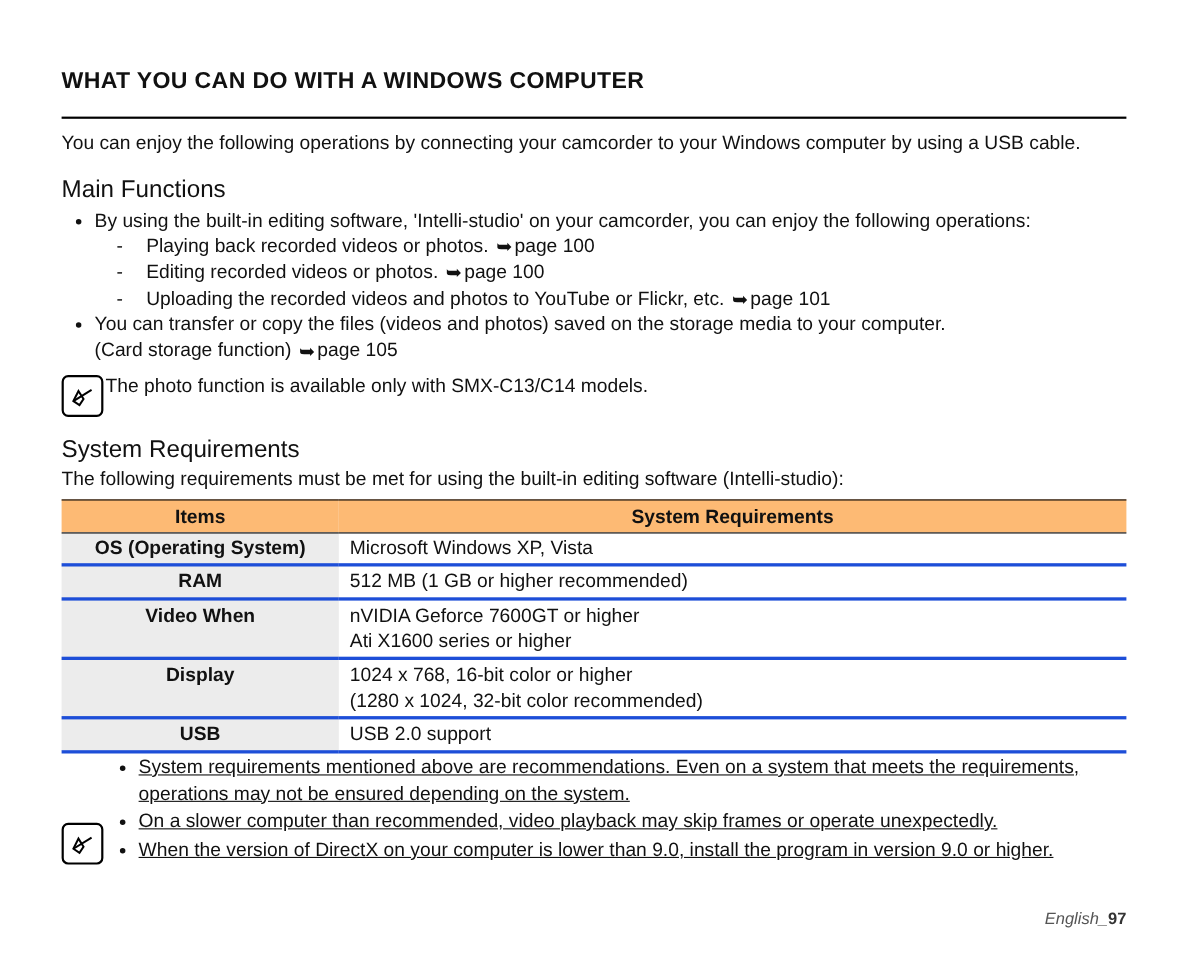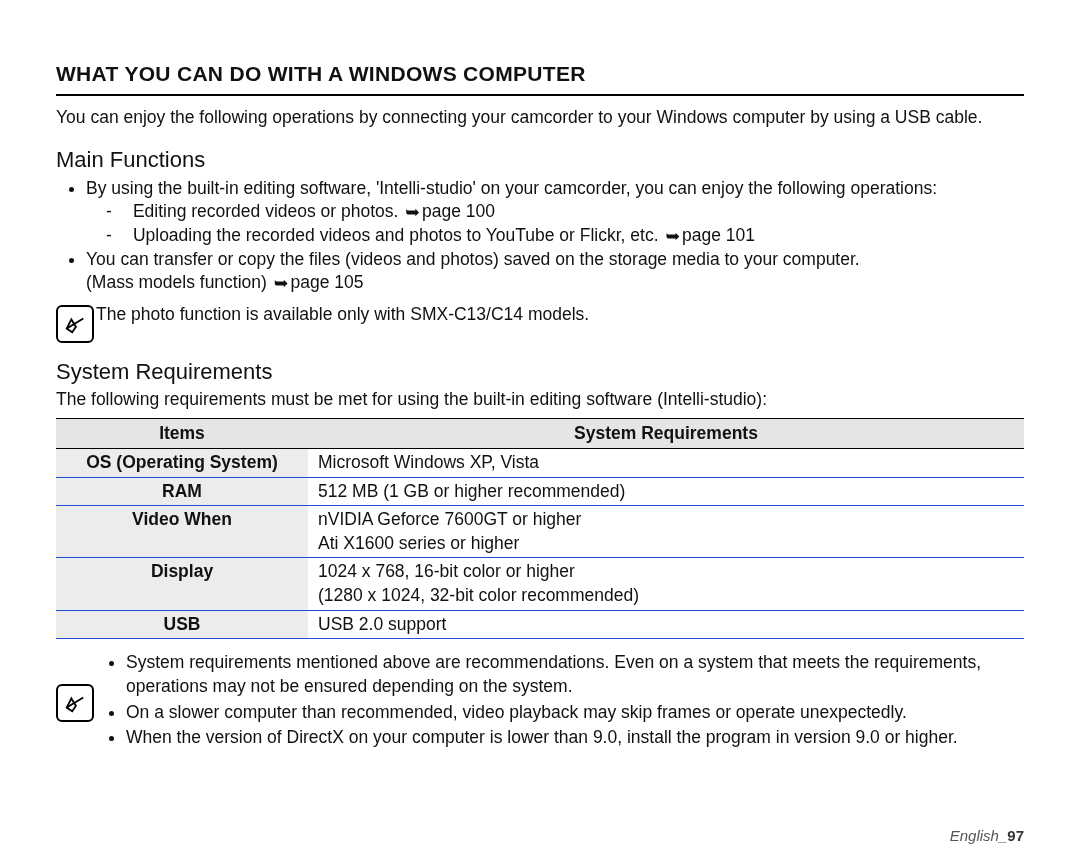--- a/index.html
+++ b/index.html
@@ -14,21 +14,21 @@
     height: 868px;
     box-sizing: border-box;
     padding: 62px 56px 30px 56px;
     position: relative;
   }
   h1.page-title {
     font-size: 21px;
     font-weight: bold;
     letter-spacing: 0.3px;
     margin: 0 0 6px 0;
-    padding-bottom: 8px;
+    padding-bottom: 20px;
     border-bottom: 2px solid #000;
     display: block;
   }
   .intro {
     font-size: 17.5px;
     margin: 10px 0 18px 0;
     line-height: 1.3;
   }
   h2.section {
     font-size: 22px;
@@ -90,44 +90,45 @@
     font-size: 17.5px;
     margin: 2px 0 8px 0;
   }
   table.req {
     border-collapse: collapse;
     width: 100%;
     margin-top: 6px;
     font-size: 17.5px;
   }
   table.req th {
-    background: #e5e5e5;
+    background: #fdba74;
     font-weight: bold;
     padding: 4px 10px;
     border-top: 1px solid #000;
     border-bottom: 1px solid #000;
     text-align: center;
   }
   table.req td {
     padding: 2px 10px 2px 10px;
-    border-bottom: 1px solid #1d4ed8;
+    border-bottom: 3px solid #1d4ed8;
     vertical-align: top;
     line-height: 1.35;
   }
   table.req td.item {
     background: #ececec;
     font-weight: bold;
     width: 232px;
     text-align: center;
   }
   .footer-notes {
     display: flex;
-    align-items: center;
+    align-items: flex-end;
     gap: 14px;
-    margin-top: 12px;
+    margin-top: 1px;
+    text-decoration: underline;
   }
   .footer-notes ul {
     margin: 0;
     padding-left: 18px;
     list-style: disc;
   }
   .footer-notes ul li {
     font-size: 17.5px;
     line-height: 1.35;
     margin-bottom: 2px;
@@ -158,31 +159,34 @@
 <h1 class="page-title">WHAT YOU CAN DO WITH A WINDOWS COMPUTER</h1>
 
 <p class="intro">You can enjoy the following operations by connecting your camcorder to your Windows computer by using a USB cable.</p>
 
 <h2 class="section">Main Functions</h2>
 
 <ul class="bullets">
   <li>
     <span>By using the built-in editing software, 'Intelli-studio' on your camcorder, you can enjoy the following operations:</span>
     <ul class="dashes">
+      <li>
+        <span>Playing back recorded videos or photos. </span><span class="arrow">➥</span><span>page 100</span>
+      </li>
       <li>
         <span>Editing recorded videos or photos. </span><span class="arrow">➥</span><span>page 100</span>
       </li>
       <li>
         <span>Uploading the recorded videos and photos to YouTube or Flickr, etc. </span><span class="arrow">➥</span><span>page 101</span>
       </li>
     </ul>
   </li>
   <li>
     <span>You can transfer or copy the files (videos and photos) saved on the storage media to your computer.</span><br>
-    <span>(Mass models function) </span><span class="arrow">➥</span><span>page 105</span>
+    <span>(Card storage function) </span><span class="arrow">➥</span><span>page 105</span>
   </li>
 </ul>
 
 <div class="note-row">
   <div class="note-icon">
     <svg viewBox="0 0 24 24" fill="none" stroke="#000" stroke-width="2">
       <path d="M3 17 L8 7 L13 15 L9 21 Z" fill="none"></path>
       <path d="M3 17 L21 6"></path>
     </svg>
   </div>

